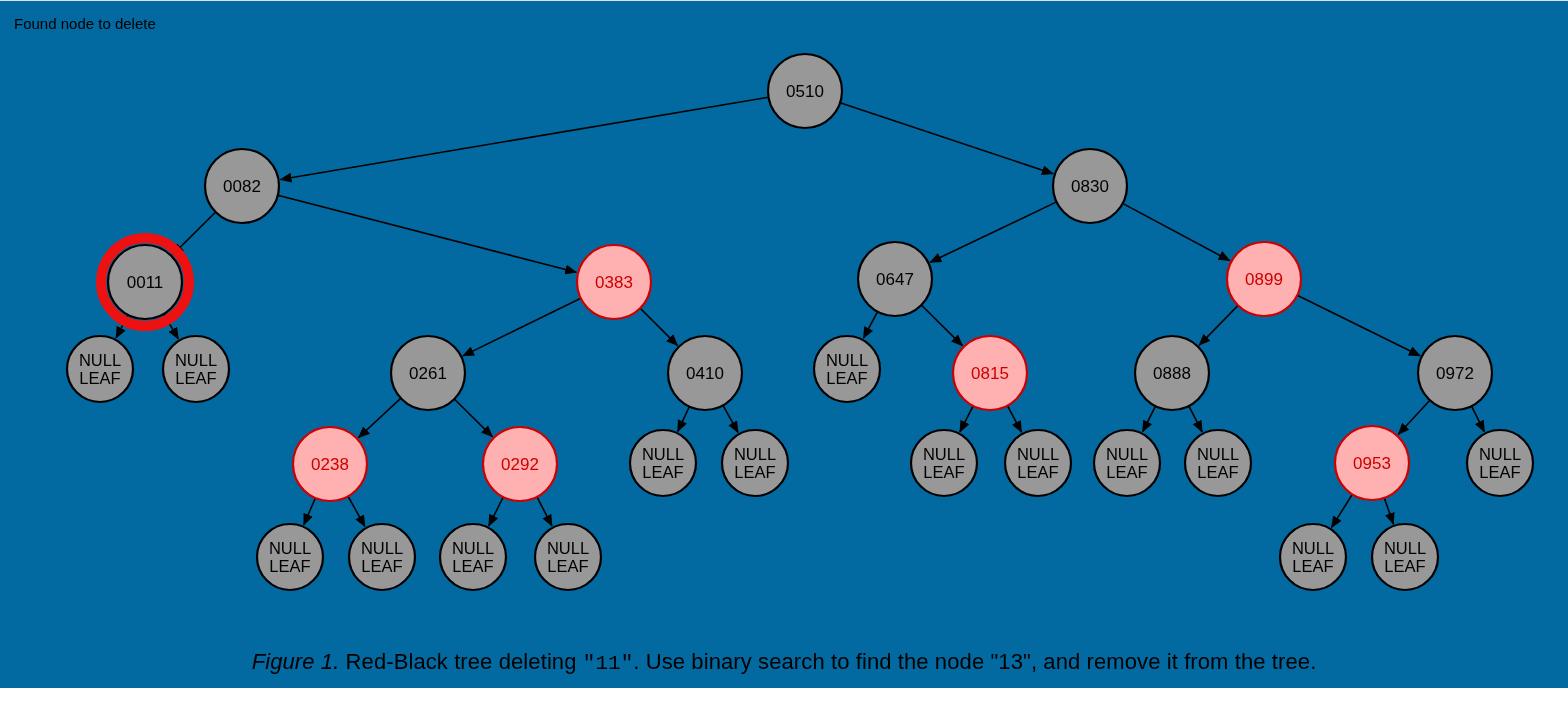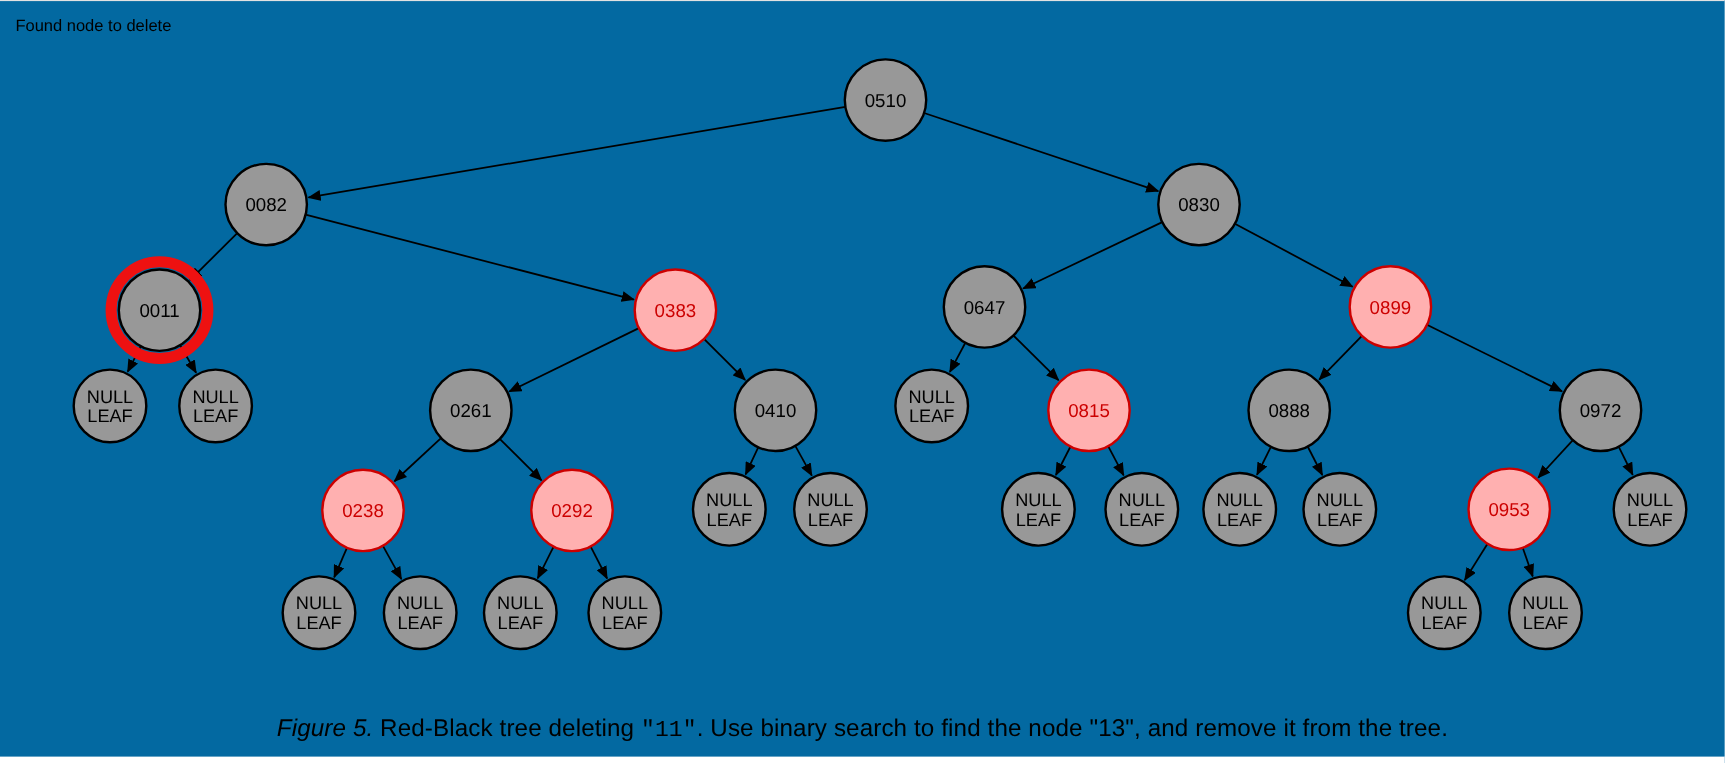--- a/index.html
+++ b/index.html
@@ -199,14 +199,14 @@
       </g>
       <g>
         <circle cx="1313" cy="556" r="33" fill="#989898" stroke="#000000" stroke-width="2.2"></circle>
         <text x="1313" text-anchor="middle" fill="#000000" font-family="&quot;Liberation Sans&quot;, sans-serif" font-size="16.5" y="553"><tspan x="1313" dy="0">NULL</tspan><tspan x="1313" dy="18">LEAF</tspan></text>
       </g>
       <g>
         <circle cx="1405" cy="556" r="33" fill="#989898" stroke="#000000" stroke-width="2.2"></circle>
         <text x="1405" text-anchor="middle" fill="#000000" font-family="&quot;Liberation Sans&quot;, sans-serif" font-size="16.5" y="553"><tspan x="1405" dy="0">NULL</tspan><tspan x="1405" dy="18">LEAF</tspan></text>
       </g>
     </svg>
-  <div class="caption"><span class="seg-italic">Figure 5.</span><span class="seg-normal"> Red-Black tree deleting </span><span class="seg-mono">"11"</span><span class="seg-normal">. Use binary search to find the node "13", and remove it from the tree.</span></div>
+  <div class="caption"><span class="seg-italic">Figure 1.</span><span class="seg-normal"> Red-Black tree deleting </span><span class="seg-mono">"11"</span><span class="seg-normal">. Use binary search to find the node "13", and remove it from the tree.</span></div>
 </div>
 
 </body></html>

